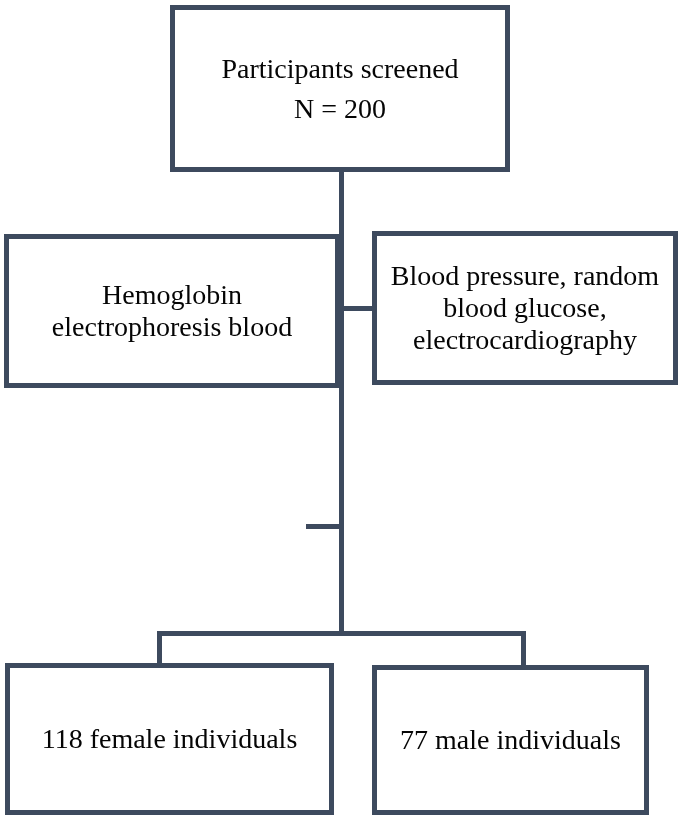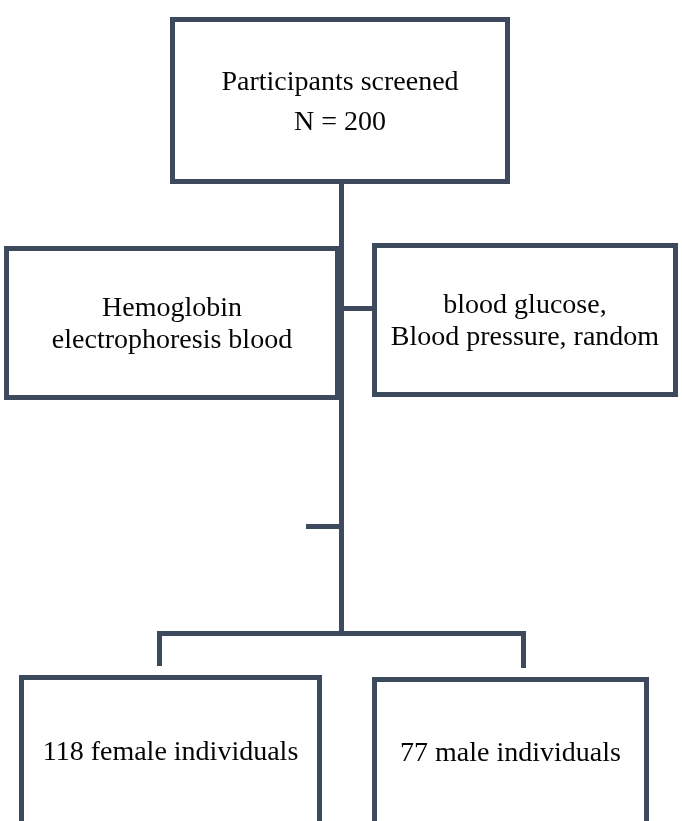--- a/index.html
+++ b/index.html
@@ -23,39 +23,38 @@
   .node {
     position: absolute;
     border: 5px solid var(--border-color, #3d4a5e);
     background: #ffffff;
     box-sizing: border-box;
     display: flex;
     flex-direction: column;
     align-items: center;
     justify-content: center;
     text-align: center;
-    margin-top: 12px;
   }
   .node .line {
     font-size: 28px;
     line-height: 32px;
     white-space: nowrap;
   }
   .node-screened .line {
     line-height: 40px;
   }
   .count-line {
     margin-top: 11px;
   }
   
   .node-screened   { left: 170px; top: 5px;   width: 340px; height: 167px; }
   .node-hemoglobin { left: 4px;   top: 234px; width: 336px; height: 154px; }
   .node-vitals     { left: 372px; top: 231px; width: 306px; height: 154px; }
   .node-excluded   { left: 3px;   top: 450px; width: 307px; height: 153px; }
-  .node-female     { left: 19px;   top: 663px; width: 303px; height: 152px; }
+  .node-female     { left: 5px;   top: 663px; width: 329px; height: 152px; }
   .node-male       { left: 372px; top: 665px; width: 277px; height: 150px; }
   
   .stem           { left: 339px; top: 170px; width: 5px;   height: 463px; }
   .stub-left      { left: 306px; top: 306px; width: 35px;  height: 5px; }
   .stub-right     { left: 342px; top: 306px; width: 32px;  height: 5px; }
   .stub-excluded  { left: 306px; top: 524px; width: 35px;  height: 5px; }
   .t-bar          { left: 157px; top: 631px; width: 369px; height: 5px; }
   .drop-left      { left: 157px; top: 633px; width: 5px;   height: 33px; }
   .drop-right     { left: 521px; top: 633px; width: 5px;   height: 35px; }
 </style>
@@ -76,22 +75,23 @@
     <div class="line">Participants screened</div>
     <div class="line">N = 200</div>
   </div>
 
   <div class="node node-hemoglobin">
     <div class="line">Hemoglobin</div>
     <div class="line">electrophoresis blood</div>
   </div>
 
   <div class="node node-vitals">
+    <div class="line">Blood pressure, random</div>
     <div class="line">blood glucose,</div>
-    <div class="line">Blood pressure, random</div>
+    <div class="line">electrocardiography</div>
   </div>
 
 
   <div class="node node-female">
     <div class="line">118 female individuals</div>
   </div>
 
   <div class="node node-male">
     <div class="line">77 male individuals</div>
   </div>

